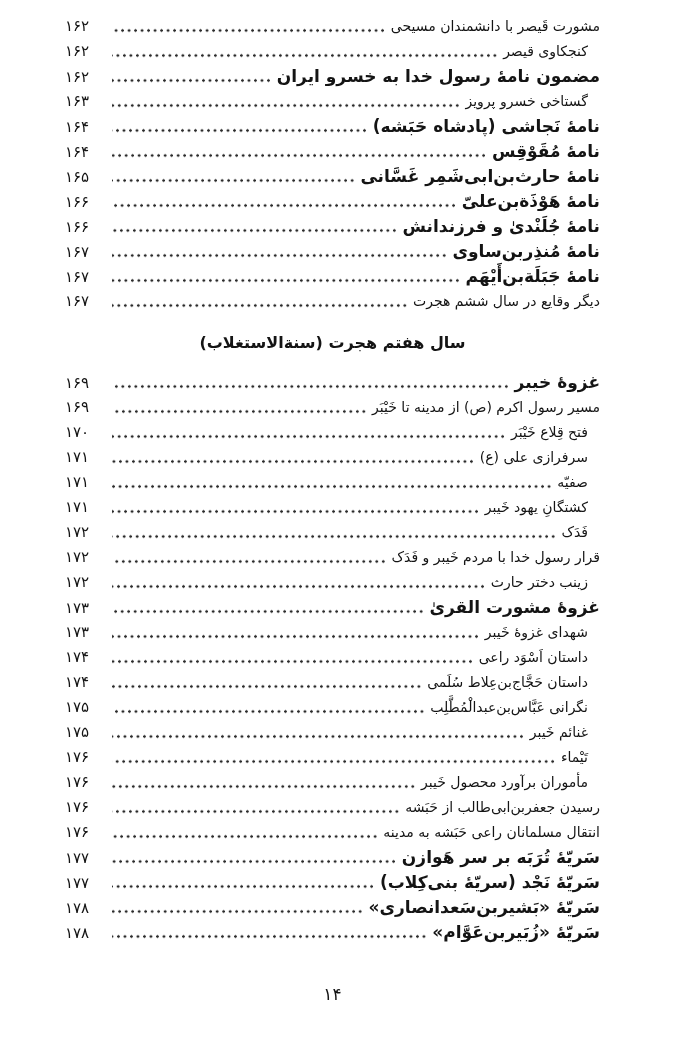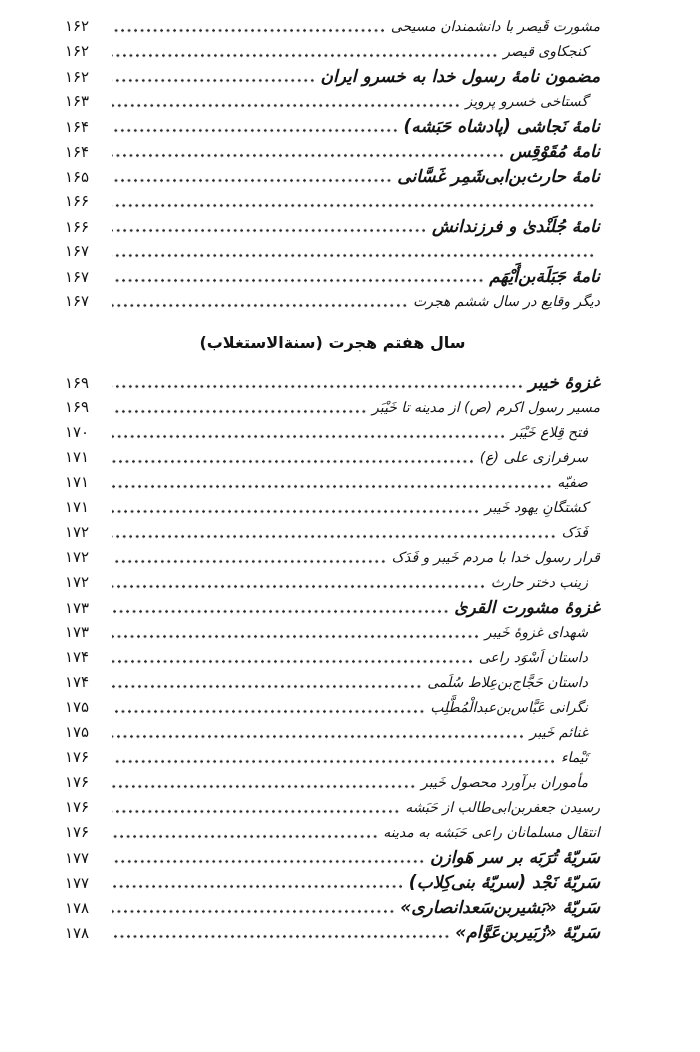--- a/index.html
+++ b/index.html
@@ -23,21 +23,21 @@
     left:65px;     
   }
   .row{
     display:flex;
     align-items:baseline;
     height:25px;
     line-height:25px;
     white-space:nowrap;
   }
   .row.indent1{ padding-right:12px; }
-  .title{ flex:0 0 auto;font-style:italic; }
+  .title{ flex:0 0 auto; }
   .title.regular{ font-size:14px; }
   .title.bold{ font-size:17px; font-weight:bold; }
   .dots{
     flex:1 1 auto;
     align-self:stretch;
     min-width:10px;
     margin:0 5px 0 5px;
     background-image:radial-gradient(circle, #2b2b2b 1.1px, rgba(0,0,0,0) 1.5px);
     background-size:6.5px 6.5px;
     background-repeat:repeat-x;
@@ -101,29 +101,31 @@
           <span class="title bold">نامهٔ مُقَوْقِس</span>
           <span class="dots"></span>
           <span class="num">۱۶۴</span>
         </div>
         <div class="row">
           <span class="title bold">نامهٔ حارث‌بن‌ابی‌شَمِر غَسَّانی</span>
           <span class="dots"></span>
           <span class="num">۱۶۵</span>
         </div>
         <div class="row">
+          <span class="title bold">نامهٔ هَوْذَة‌بن‌علیّ</span>
           <span class="dots"></span>
           <span class="num">۱۶۶</span>
         </div>
         <div class="row">
           <span class="title bold">نامهٔ جُلَنْدیٰ و فرزندانش</span>
           <span class="dots"></span>
           <span class="num">۱۶۶</span>
         </div>
         <div class="row">
+          <span class="title bold">نامهٔ مُنذِربن‌ساوی</span>
           <span class="dots"></span>
           <span class="num">۱۶۷</span>
         </div>
         <div class="row">
           <span class="title bold">نامهٔ جَبَلَة‌بن‌أَیْهَم</span>
           <span class="dots"></span>
           <span class="num">۱۶۷</span>
         </div>
         <div class="row">
           <span class="title regular">دیگر وقایع در سال ششم هجرت</span>
@@ -243,13 +245,14 @@
           <span class="dots"></span>
           <span class="num">۱۷۸</span>
         </div>
         <div class="row">
           <span class="title bold">سَریّهٔ «زُبَیربن‌عَوَّام»</span>
           <span class="dots"></span>
           <span class="num">۱۷۸</span>
         </div>
       </div>
     </div>
+  <div class="footer">۱۴</div>
 </div>
 
 </body></html>

